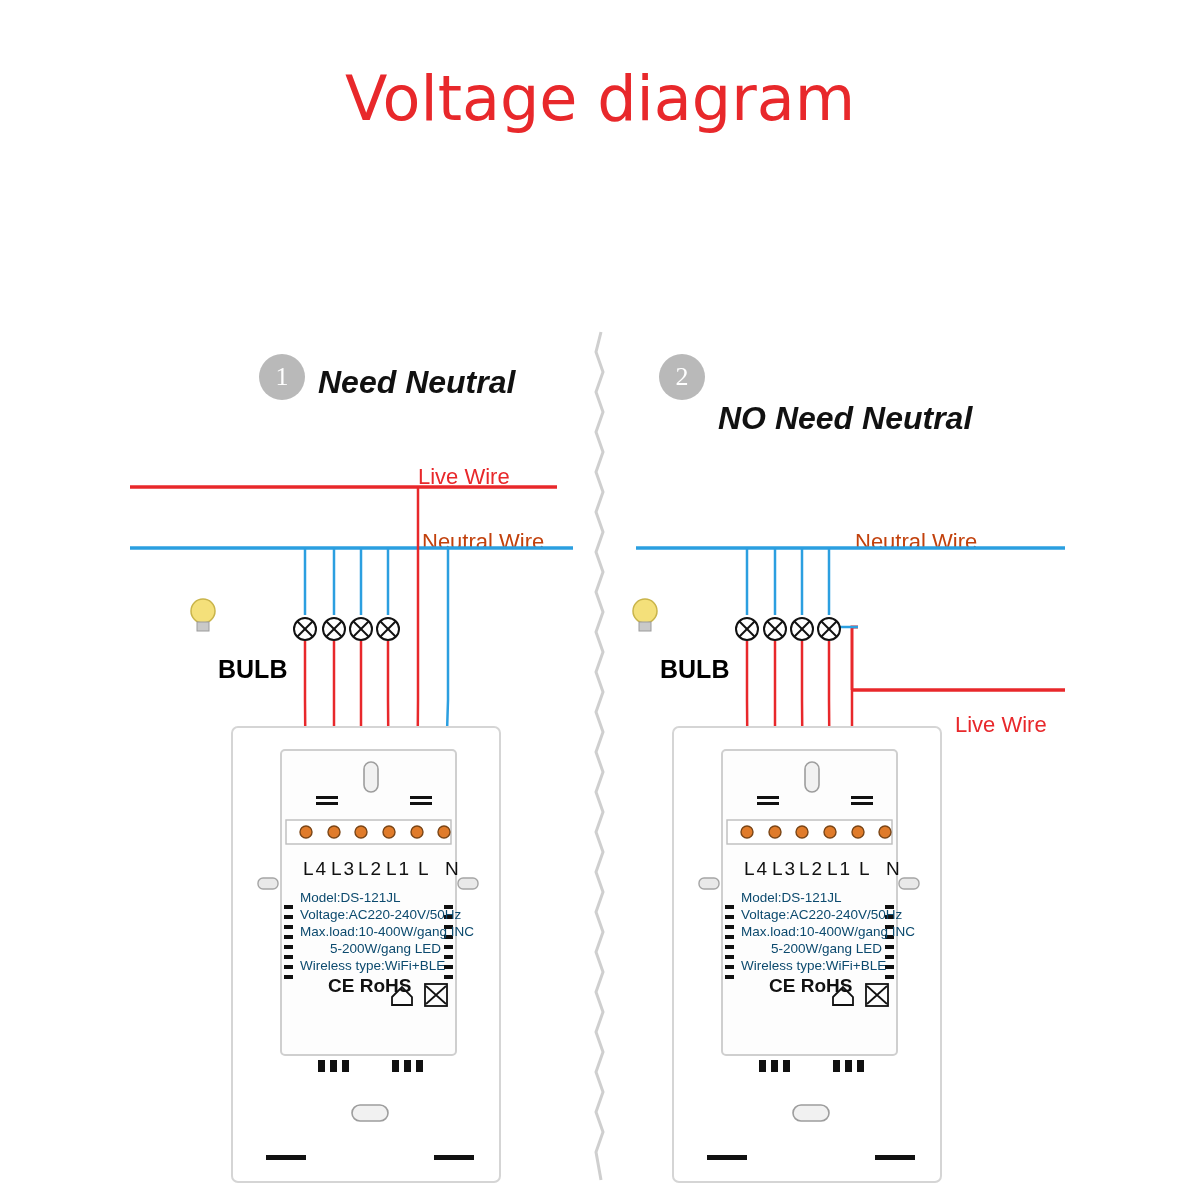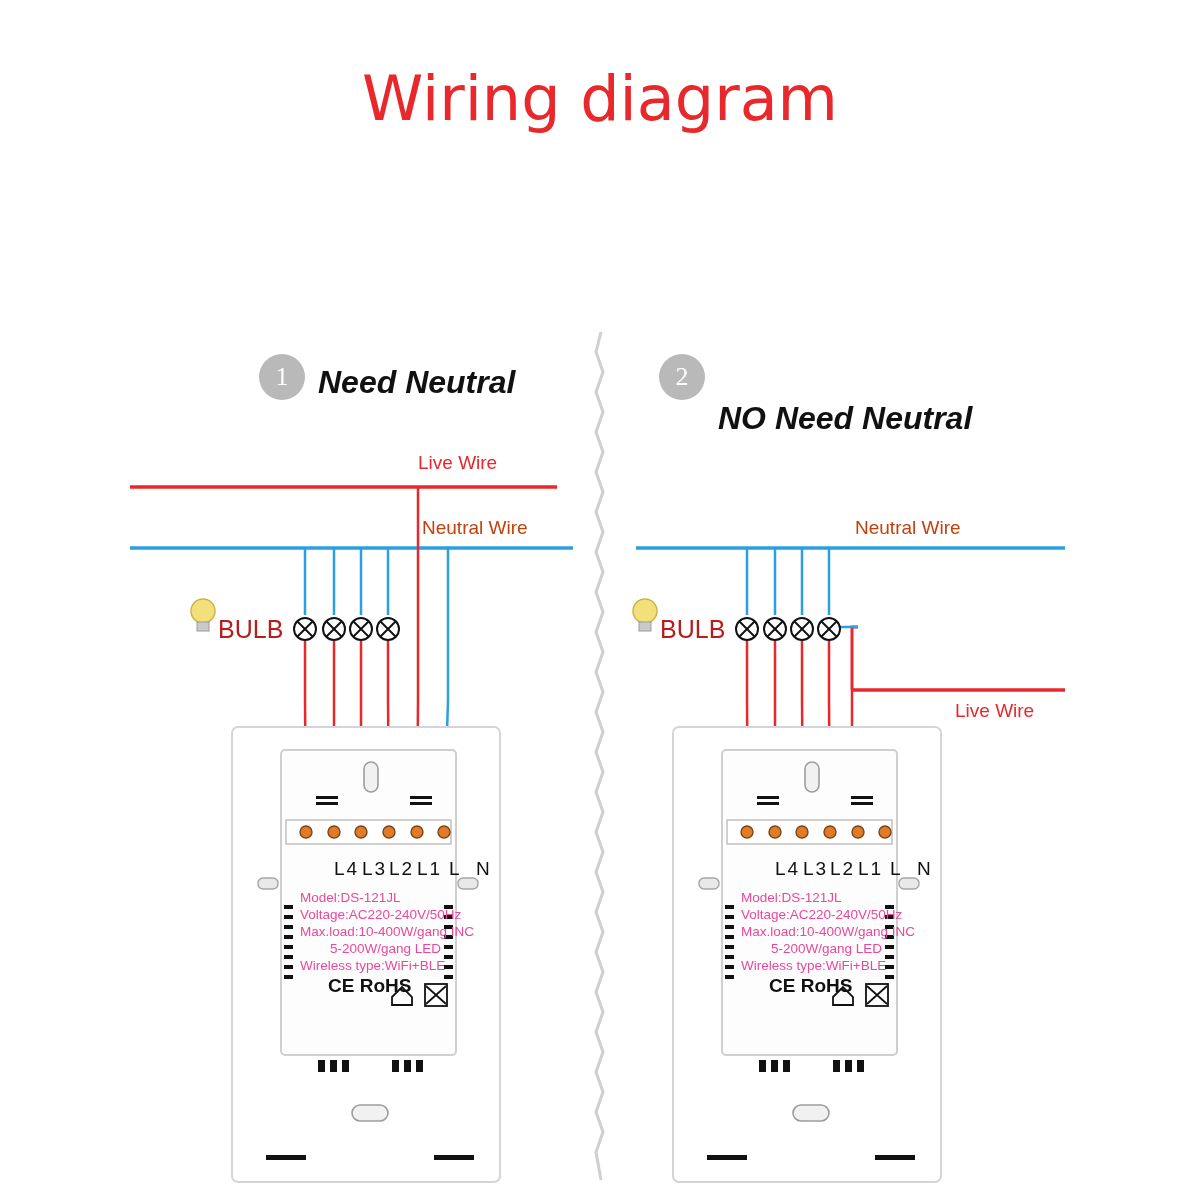--- a/index.html
+++ b/index.html
@@ -29,50 +29,50 @@
     background:#b9b9b9;color:#ffffff;font-size:26px;
     display:flex;align-items:center;justify-content:center;
     font-family:"Liberation Serif", serif;
   }
   .badge-label{
     position:absolute;font-size:32px;font-weight:700;font-style:italic;color:#111;
     white-space:nowrap;
   }
 
   
-  .wlabel{position:absolute;font-size:19px;white-space:nowrap;}
+  .wlabel{position:absolute;font-size:22px;white-space:nowrap;margin-top:12px;}
   .wlabel.live{color:#e8282b;}
   .wlabel.neutral{color:#c2410c;}
 
   
   .bulb-label{
-    position:absolute;font-size:25px;color:#b91c1c;font-weight:400;white-space:nowrap;
+    position:absolute;font-size:25px;color:#000000;font-weight:700;white-space:nowrap;margin-top:40px;
   }
 
   
   .cap-box{
     position:absolute;left:858px;top:598px;width:150px;height:58px;
     background:#fdf0c0;border:2px solid #d9b94a;
     display:flex;align-items:center;justify-content:center;
     font-size:18px;color:#222;
   }
 
   
-  .term-label{position:absolute;font-size:19px;color:#111;white-space:nowrap;letter-spacing:2px;margin-left:31px;}
-  .spec{position:absolute;font-size:13.5px;color:#ec4899;white-space:nowrap;line-height:16px;}
+  .term-label{position:absolute;font-size:19px;color:#111;white-space:nowrap;letter-spacing:2px;}
+  .spec{position:absolute;font-size:13.5px;color:#0c4a6e;white-space:nowrap;line-height:16px;}
   .cert{position:absolute;font-size:19px;color:#111;white-space:nowrap;font-weight:600;margin-left:18px;}
 
   svg{position:absolute;left:0;top:0;overflow:visible;}
 </style>
 </head>
 <body>
 
 <div class="page">
 
-  <div class="title">Wiring diagram</div>
+  <div class="title">Voltage diagram</div>
 
   <svg width="1200" height="1200">
     <path d="M601 332 L596 352 L603 372 L596 392 L603 412 L596 432 L603 452 L596 472 L603 492 L596 512
              L603 532 L596 552 L603 572 L596 592 L603 612 L596 632 L603 652 L596 672 L603 692 L596 712
              L603 732 L596 752 L603 772 L596 792 L603 812 L596 832 L603 852 L596 872 L603 892 L596 912
              L603 932 L596 952 L603 972 L596 992 L603 1012 L596 1032 L603 1052 L596 1072 L603 1092
              L596 1112 L603 1132 L596 1152 L601 1180" stroke="#cfcfcf" stroke-width="3" fill="none"></path>
   </svg>
 
   <div class="badge" style="left:259px;top:354px;">1</div>

